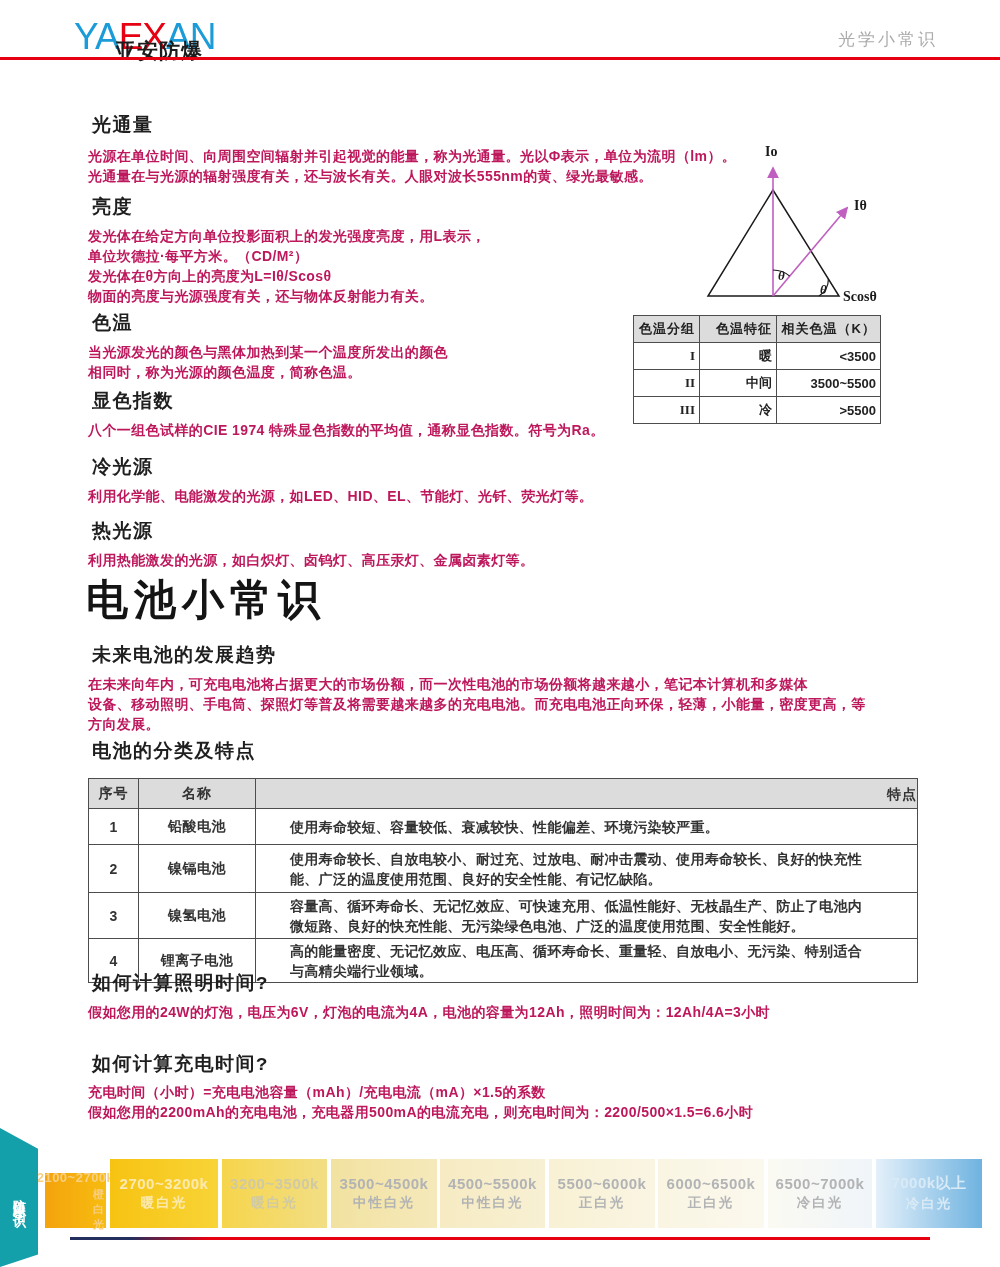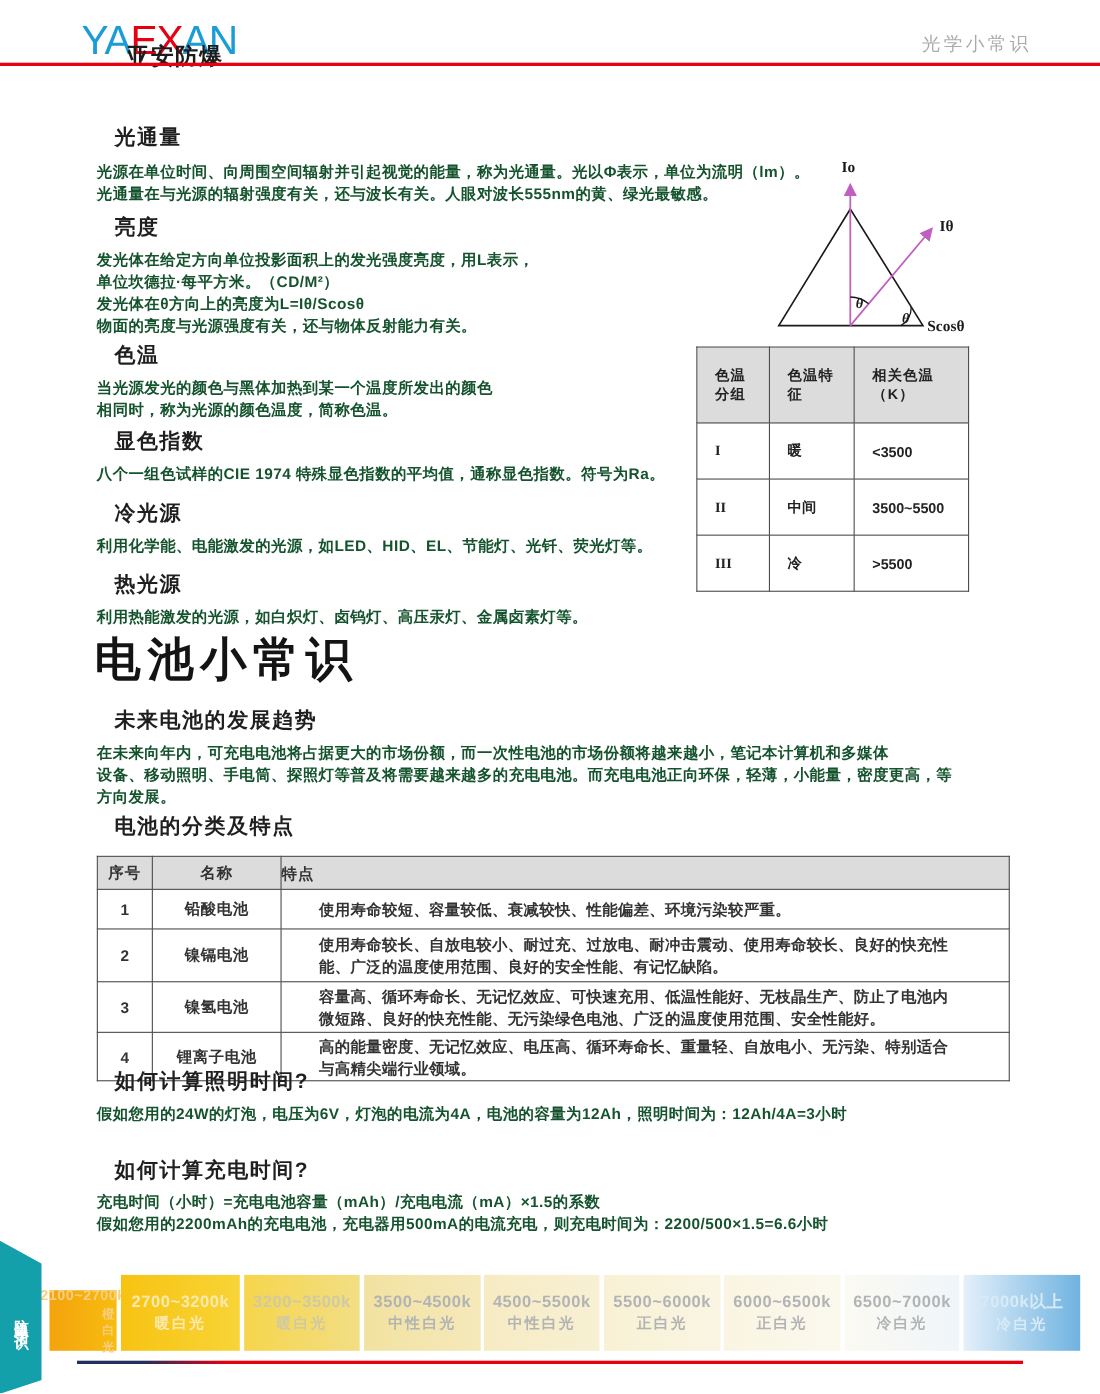--- a/index.html
+++ b/index.html
@@ -7,34 +7,34 @@
   .page { position:relative; width:1000px; height:1267px; background:#ffffff; overflow:hidden; }
 
   
   .logo-en { position:absolute; left:74px; top:16px; font-size:37px; font-weight:400; letter-spacing:-1px; font-family:"Liberation Sans",sans-serif; }
   .logo-en span { display:inline-block; }
   .logo-cn { position:absolute; left:74px; top:37px; width:170px; text-align:center; font-size:21px; font-weight:bold; color:#1c1c1c; letter-spacing:1px; }
   .page-topic { position:absolute; right:62px; top:28px; font-size:17px; color:#ababab; letter-spacing:3px; font-family:"Liberation Serif", serif; }
   .red-rule { position:absolute; left:0; top:57px; width:1000px; height:3px; background:#e60012; }
 
   
-  .sec-h { position:absolute; left:104px; font-size:19px; font-weight:bold; color:#1f1f1f; letter-spacing:1.5px; white-space:nowrap; }
-  .sec-b { position:absolute; left:88px; font-size:14px; font-weight:600; color:#14532d; line-height:20px; letter-spacing:0.4px; white-space:nowrap; }
+  .sec-h { position:absolute; left:92px; font-size:19px; font-weight:bold; color:#1f1f1f; letter-spacing:1.5px; white-space:nowrap;font-family:Liberation Mono, monospace; }
+  .sec-b { position:absolute; left:88px; font-size:14px; font-weight:600; color:#be185d; line-height:20px; letter-spacing:0.4px; white-space:nowrap; }
 
   
   .big-title { position:absolute; left:86px; top:572px; font-size:42px; font-weight:900; color:#141414; letter-spacing:6px; white-space:nowrap; }
 
   
   .diagram { position:absolute; left:628px; top:138px; }
   .dg-label { font-size:14px; fill:#1a1a1a; font-family:"Liberation Serif", serif; font-weight:bold; }
   .dg-theta { font-size:13px; fill:#1a1a1a; font-family:"Liberation Serif", serif; font-style:italic; font-weight:bold; }
 
   
   .ct-table { position:absolute; left:633px; top:315px; border-collapse:collapse; font-size:13px; color:#222; }
-  .ct-table th, .ct-table td { border:1.5px solid #4d4d4d; text-align:left; font-weight:bold; padding:16px; }
+  .ct-table th, .ct-table td { border:1.5px solid #4d4d4d; text-align:right; font-weight:bold; padding:4px; }
   .ct-table th { background:#dcdcdc; height:24px; letter-spacing:1px; }
   .ct-table td { height:23px; background:#fff; }
   .ct-c0 { width:66px; font-family:"Liberation Serif", serif; }
   .ct-c1 { width:77px; }
   .ct-c2 { width:104px; }
 
   
   .bat-table { position:absolute; left:88px; top:778px; width:829px; border-collapse:collapse; font-size:14px; color:#333; table-layout:fixed; }
   .bat-table th, .bat-table td { border:1.5px solid #4d4d4d; font-weight:600; }
   .bat-table th { background:#dcdcdc; height:30px; text-align:center; font-weight:bold; letter-spacing:1px; }
@@ -166,21 +166,21 @@
     <div>方向发展。</div>
   </div>
 
   <div class="sec-h" style="top:738px">电池的分类及特点</div>
 
   <table class="bat-table">
     <thead>
       <tr>
         <th class="b-no">序号</th>
         <th class="b-name">名称</th>
-        <th class="b-feat" style="text-align:left;padding-left:0">特点</th>
+        <th class="b-feat" style="text-align:right;padding-left:0">特点</th>
       </tr>
     </thead>
     <tbody>
       <tr class="r1">
         <td class="b-no">1</td>
         <td class="b-name">铅酸电池</td>
         <td class="b-feat">
           <div>使用寿命较短、容量较低、衰减较快、性能偏差、环境污染较严重。</div>
         </td>
       </tr>

